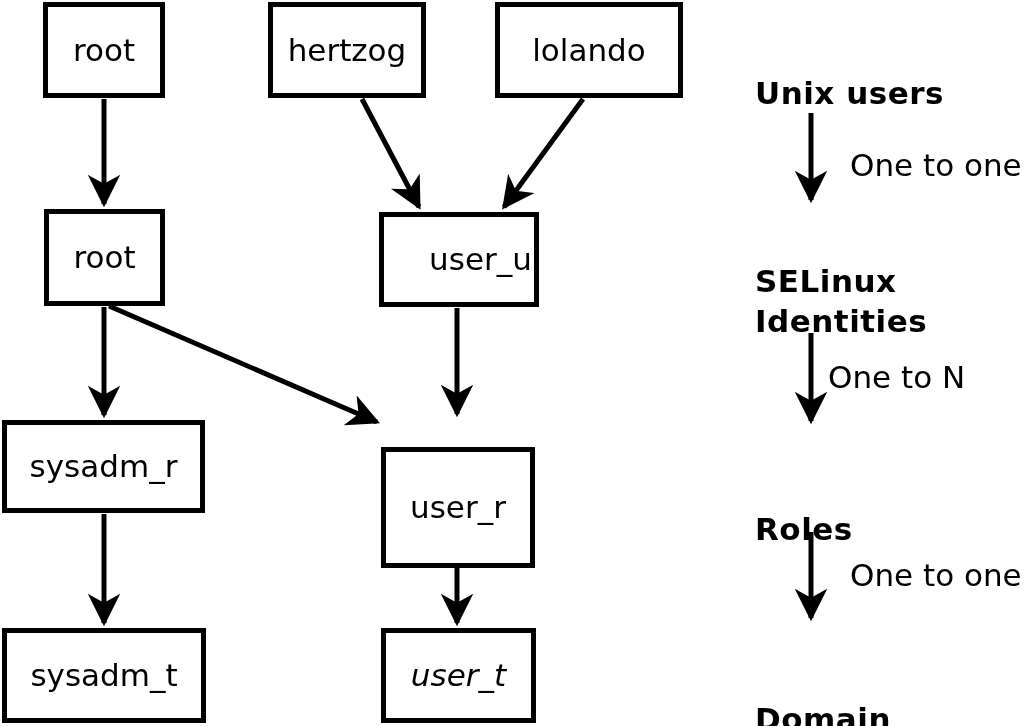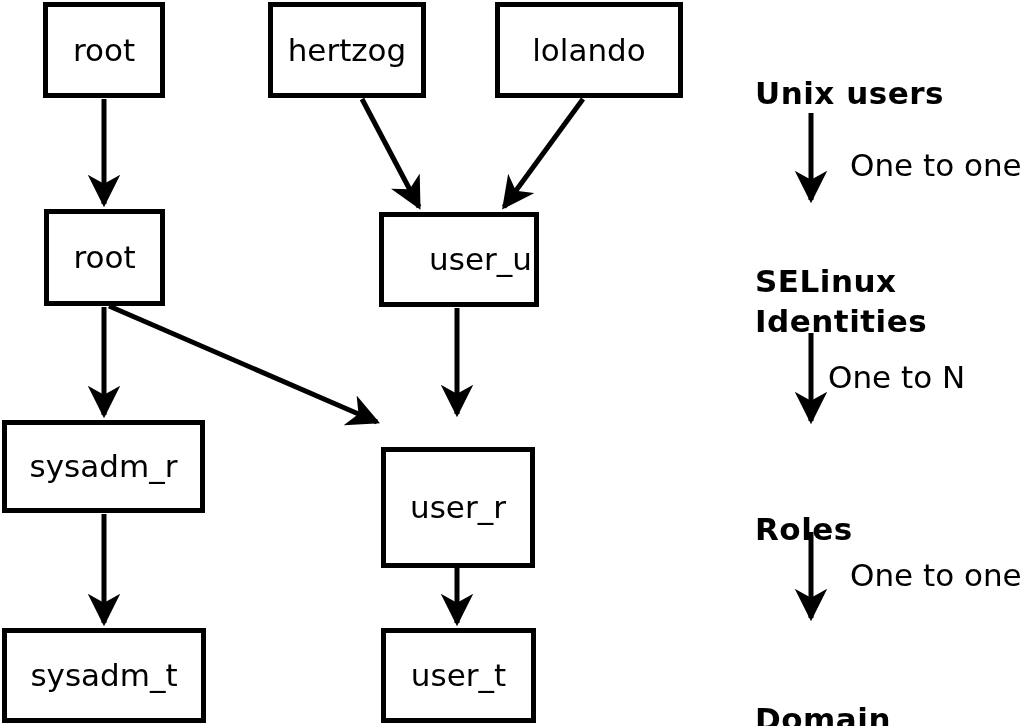--- a/index.html
+++ b/index.html
@@ -37,21 +37,21 @@
   }
   
   .n-unix-root   { left: 43px;  top: 2px;   width: 122px; height: 96px; }
   .n-hertzog     { left: 268px; top: 2px;   width: 158px; height: 96px; }
   .n-lolando     { left: 495px; top: 2px;   width: 188px; height: 96px; }
   .n-id-root     { left: 44px;  top: 209px; width: 121px; height: 97px; }
   .n-user-u      { left: 379px; top: 212px; width: 160px; height: 95px; padding-left: 43px; }
   .n-sysadm-r    { left: 2px;   top: 420px; width: 203px; height: 93px; }
   .n-user-r      { left: 381px; top: 419px; width: 154px; height: 121px; margin-top: 28px; }
   .n-sysadm-t    { left: 2px;   top: 628px; width: 204px; height: 95px; }
-  .n-user-t      { left: 381px; top: 628px; width: 155px; height: 95px; }
+  .n-user-t      { left: 381px; top: 628px; width: 155px; height: 95px; font-style: italic; }
 
   .legend-label {
     position: absolute;
     font-size: 31px;
     line-height: 1.28;
     white-space: pre-line;
     font-weight: bold;
     letter-spacing: 0.5px;
     margin-top: 42px;
   }

